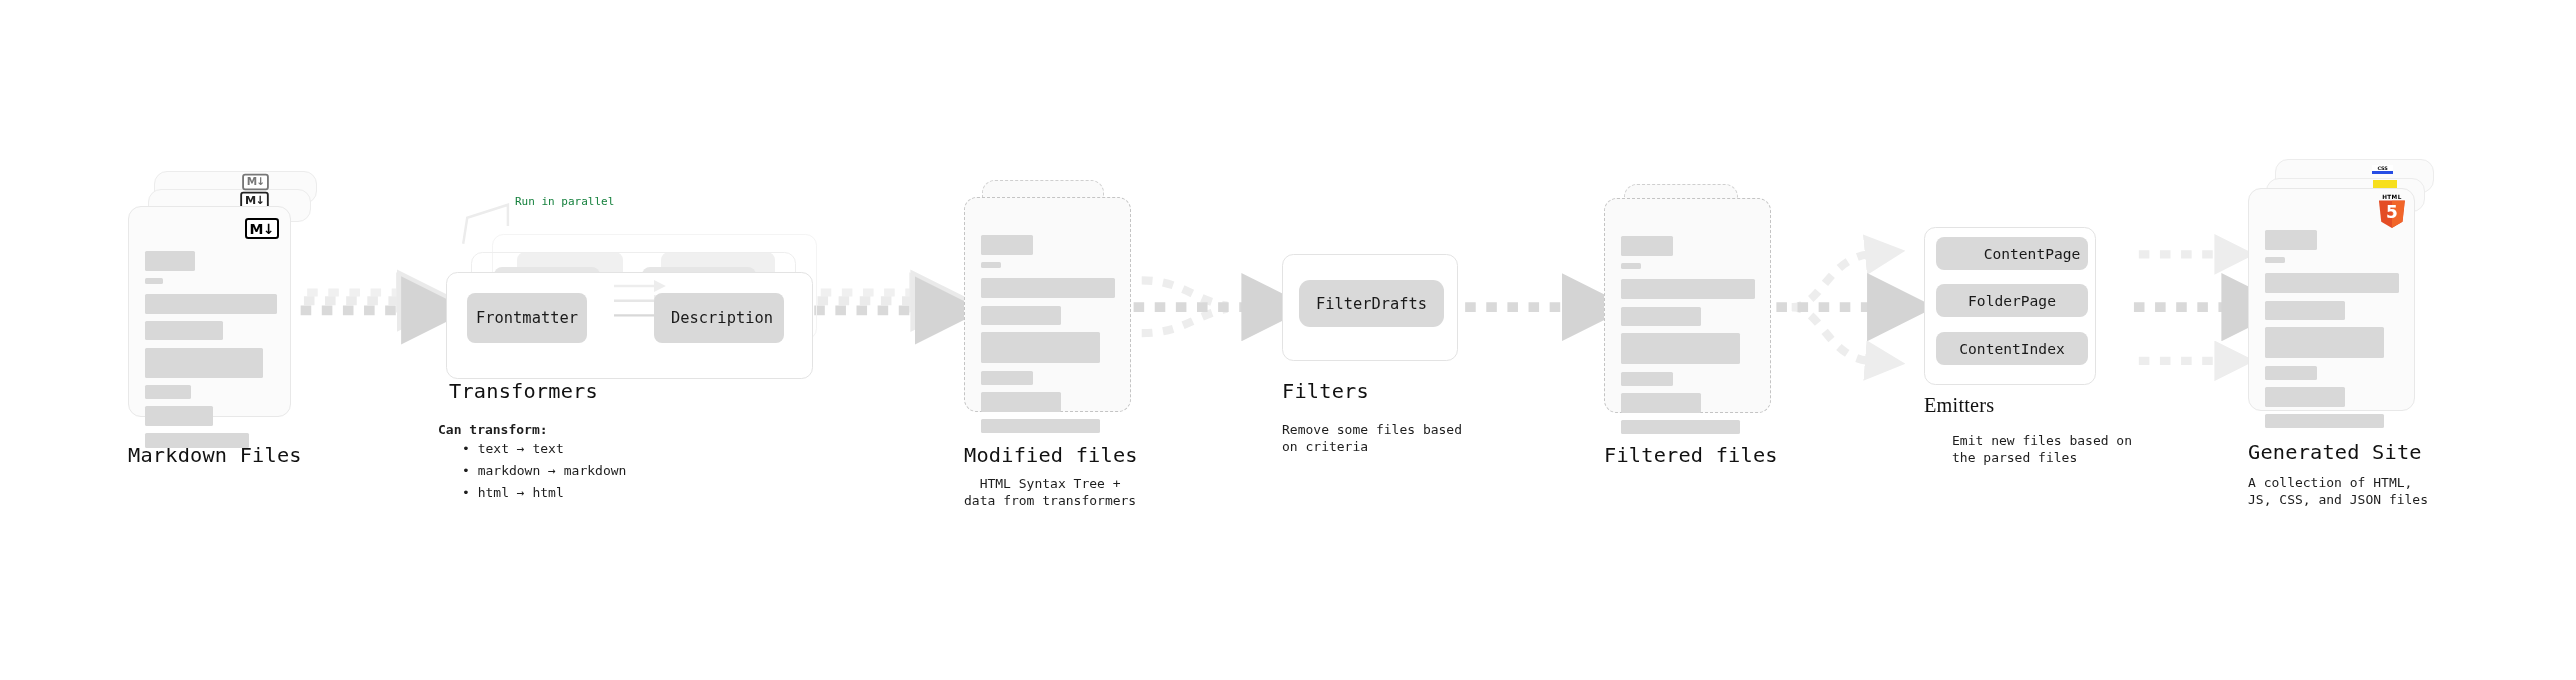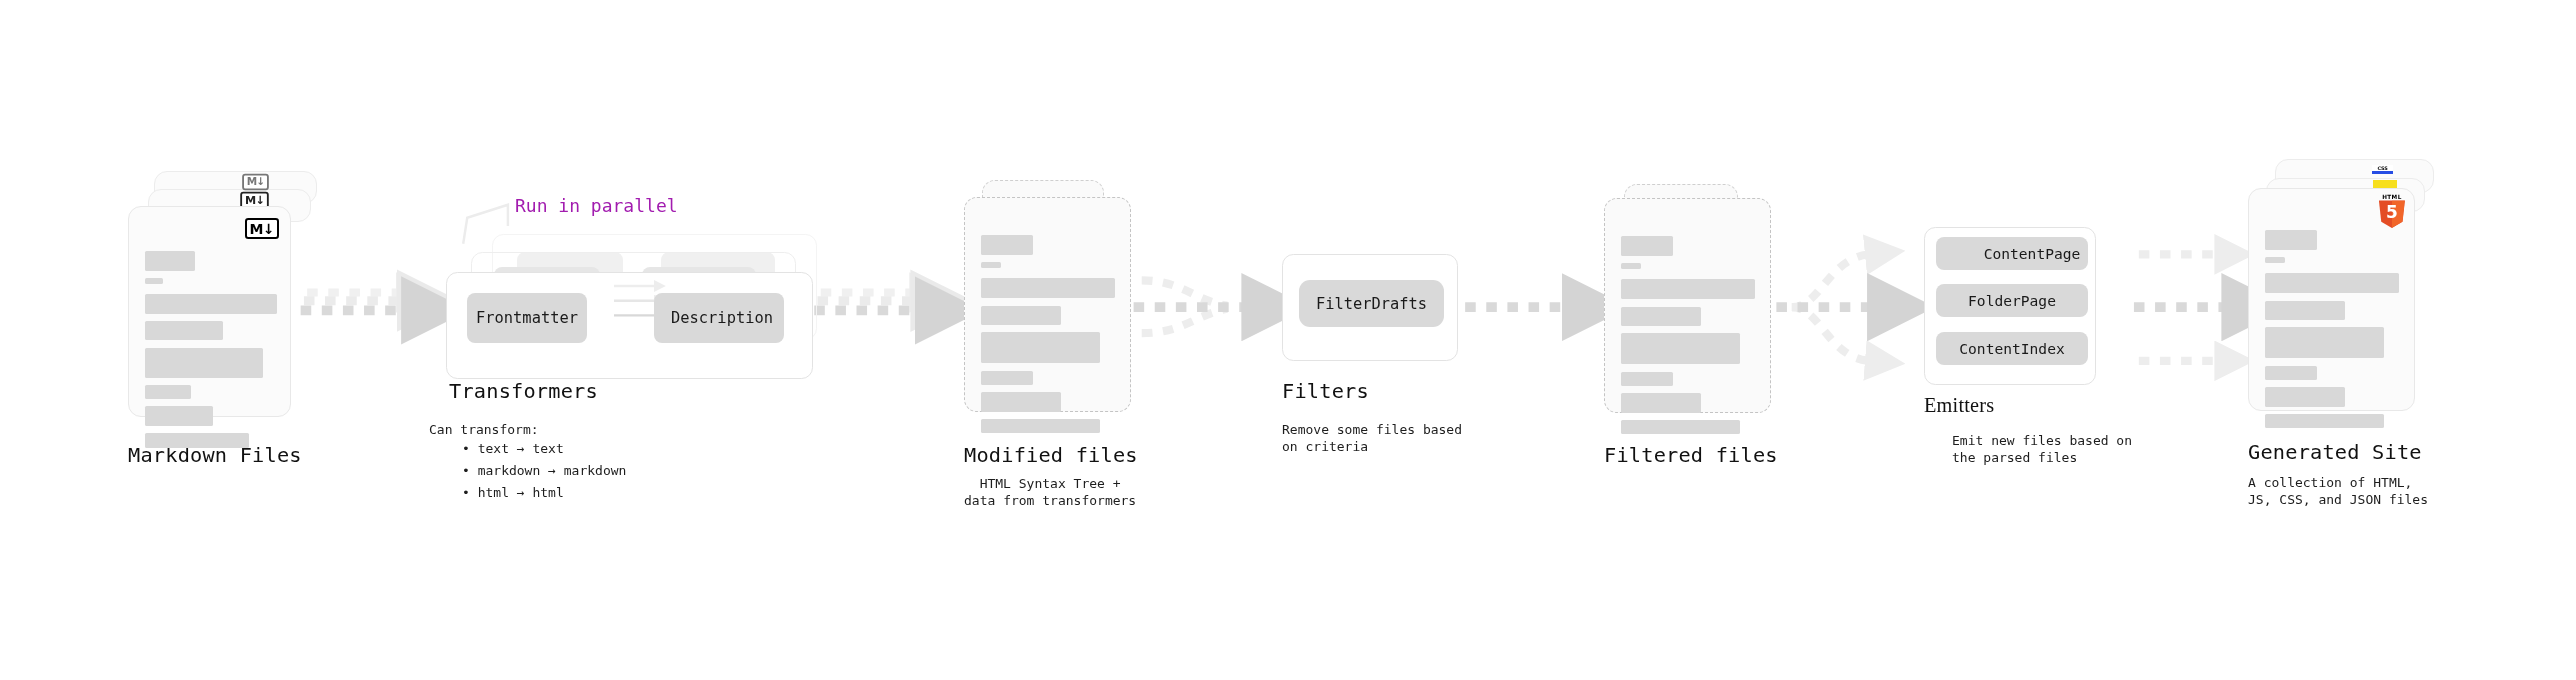--- a/index.html
+++ b/index.html
@@ -143,22 +143,22 @@
   }
   .cap-sub {
     position: absolute;
     font-size: 13px;
     color: #1d1d1d;
     line-height: 17px;
     white-space: pre;
   }
   .runlabel {
     position: absolute;
-    font-size: 18px;
-    color: #a21caf;
+    font-size: 11px;
+    color: #15803d;
     white-space: nowrap;
   }
 
   
   svg.arrowlayer {
     position: absolute; left: 0; top: 0;
     width: 2576px; height: 681px;
     pointer-events: none;
   }
 </style>
@@ -258,21 +258,21 @@
     <svg class="abs" style="left:614px; top:268px; width:98px; height:98px;" viewBox="0 0 120 120">
       <line x1="0" y1="22" x2="50" y2="22" stroke="#ededed" stroke-width="3" marker-end="url(#ah-s)"></line>
       <line x1="0" y1="40" x2="50" y2="40" stroke="#e6e6e6" stroke-width="3" marker-end="url(#ah-s)"></line>
       <line x1="0" y1="58" x2="55" y2="58" stroke="#d8d8d8" stroke-width="3" marker-end="url(#ah)"></line>
     </svg>
 
     <div class="pill" style="left:467px; top:293px; width:120px; height:50px;">Frontmatter</div>
     <div class="pill" style="left:654px; top:293px; width:130px; height:50px;padding-left:6px;">Description</div>
 
     <div class="cap-title" style="left:449px; top:379px;">Transformers</div>
-    <div class="cap-sub" style="left:429px; top:421px;">Can transform:</div>
+    <div class="cap-sub" style="left:438px; top:421px;font-weight:bold;">Can transform:</div>
     <div class="cap-sub" style="left:462px; top:440px;">• text → text</div>
     <div class="cap-sub" style="left:462px; top:462px;">• markdown → markdown</div>
     <div class="cap-sub" style="left:462px; top:484px;">• html → html</div>
   </div>
 
   <div>
     <div class="ghost dashed" style="left:982px; top:180px; width:122px; height:32.5px;"></div>
     <div class="filecard dashed" style="left:964px; top:197px; width:167px; height:215px;">
       <div class="bars" style="top:37px;">
         <div class="bar" style="width:52px; height:19.5px;"></div>

